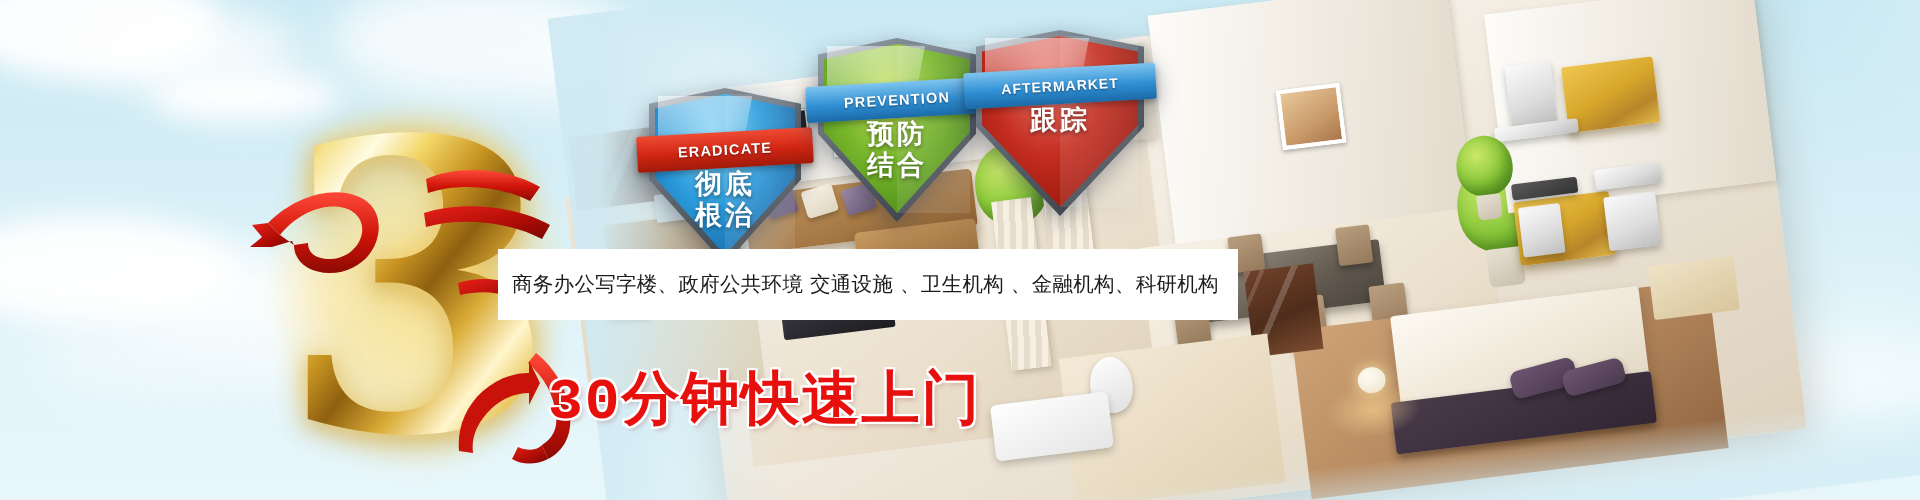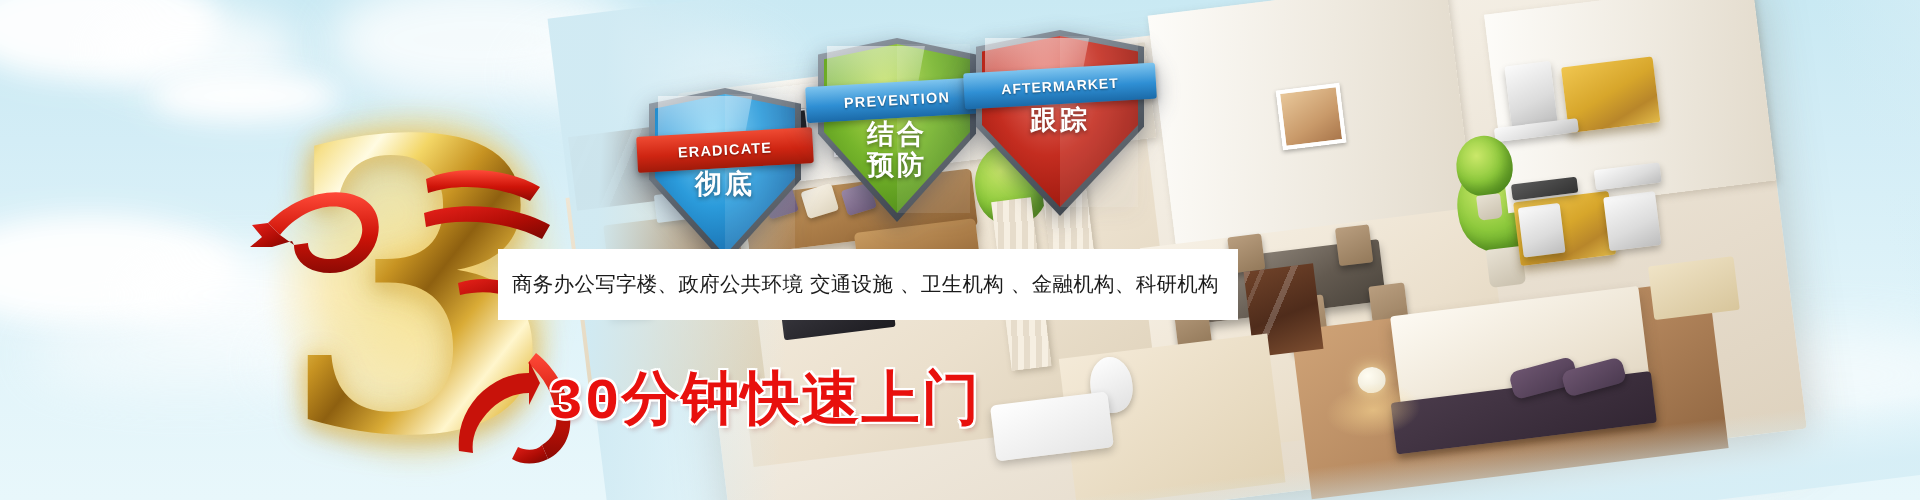--- a/index.html
+++ b/index.html
@@ -339,34 +339,35 @@
   <div class="shield" style="left:649px;top:88px;">
     <div class="rim"></div>
     <div class="face face-blue"></div>
     <div class="half"></div>
     <div class="gloss"></div>
     <div class="sash sash-red">
       <span>ERADICATE</span>
     </div>
     <div class="cn">
       <div>彻底</div>
+      <div>根治</div>
     </div>
   </div>
 
   <div class="shield" style="left:818px;top:38px;width:158px;height:184px;">
     <div class="rim"></div>
     <div class="face face-green"></div>
     <div class="half"></div>
     <div class="gloss"></div>
     <div class="sash sash-blue" style="top:44px;">
       <span>PREVENTION</span>
     </div>
     <div class="cn" style="top:80px;">
+      <div>预防</div>
       <div>结合</div>
-      <div>预防</div>
     </div>
   </div>
 
   <div class="shield" style="left:976px;top:30px;width:168px;height:186px;">
     <div class="rim"></div>
     <div class="face face-red"></div>
     <div class="half"></div>
     <div class="gloss"></div>
     <div class="sash sash-blue" style="top:38px;">
       <span style="font-size:14px;letter-spacing:1px;">AFTERMARKET</span>

